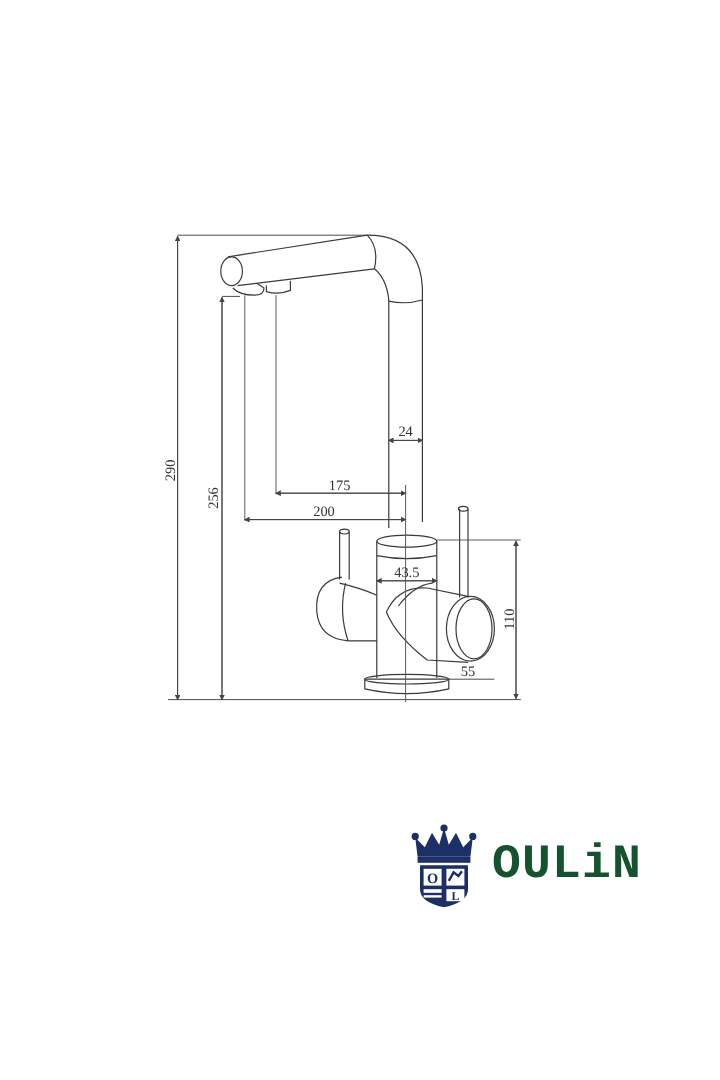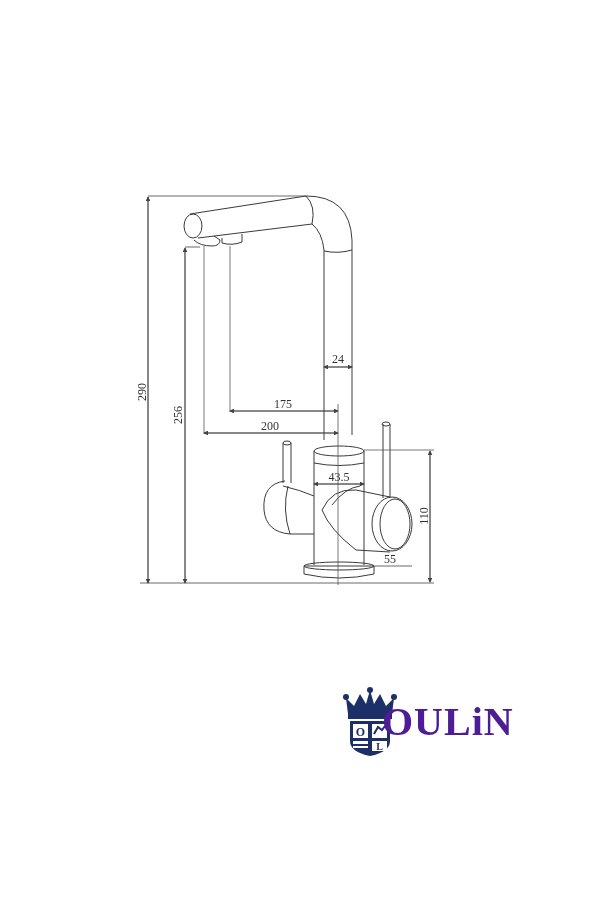--- a/index.html
+++ b/index.html
@@ -3,21 +3,21 @@
   <meta charset="utf-8">
   <style>
     html, body { margin: 0; padding: 0; background: #ffffff; }
     body { width: 600px; height: 900px; position: relative; overflow: hidden; font-family: "Liberation Serif", serif; }
     #drawing { position: absolute; left: 0; top: 0; width: 600px; height: 900px; }
     .ln { stroke: #3a3a3a; stroke-width: 1; fill: none; }
     .thin { stroke: #555; stroke-width: 0.8; fill: none; }
     .dim { stroke: #444; stroke-width: 0.8; fill: none; }
     .dtxt { font-family: "Liberation Serif", serif; font-size: 12px; fill: #333; }
     .logo { position: absolute; left: 342px; top: 686px; width: 240px; height: 70px; }
-    .logo-text { position: absolute; left: 382px; top: 700px; font-family: Liberation Serif, serif; font-weight: bold; font-size: 40px; color: #4c1d95; letter-spacing: 1px; line-height: 44px; }
+    .logo-text { position: absolute; left: 410px; top: 700px; font-family: Liberation Mono, monospace; font-weight: bold; font-size: 40px; color: #14532d; letter-spacing: 1px; line-height: 44px; }
   </style>
 </head>
 <body>
 
 <svg id="drawing" viewBox="0 0 600 900" xmlns="http://www.w3.org/2000/svg">
   <defs>
     <marker id="arr" markerWidth="6" markerHeight="6" refX="5" refY="3" orient="auto">
       <path d="M0,0 L6,3 L0,6 z" fill="#444"></path>
     </marker>
   </defs>

